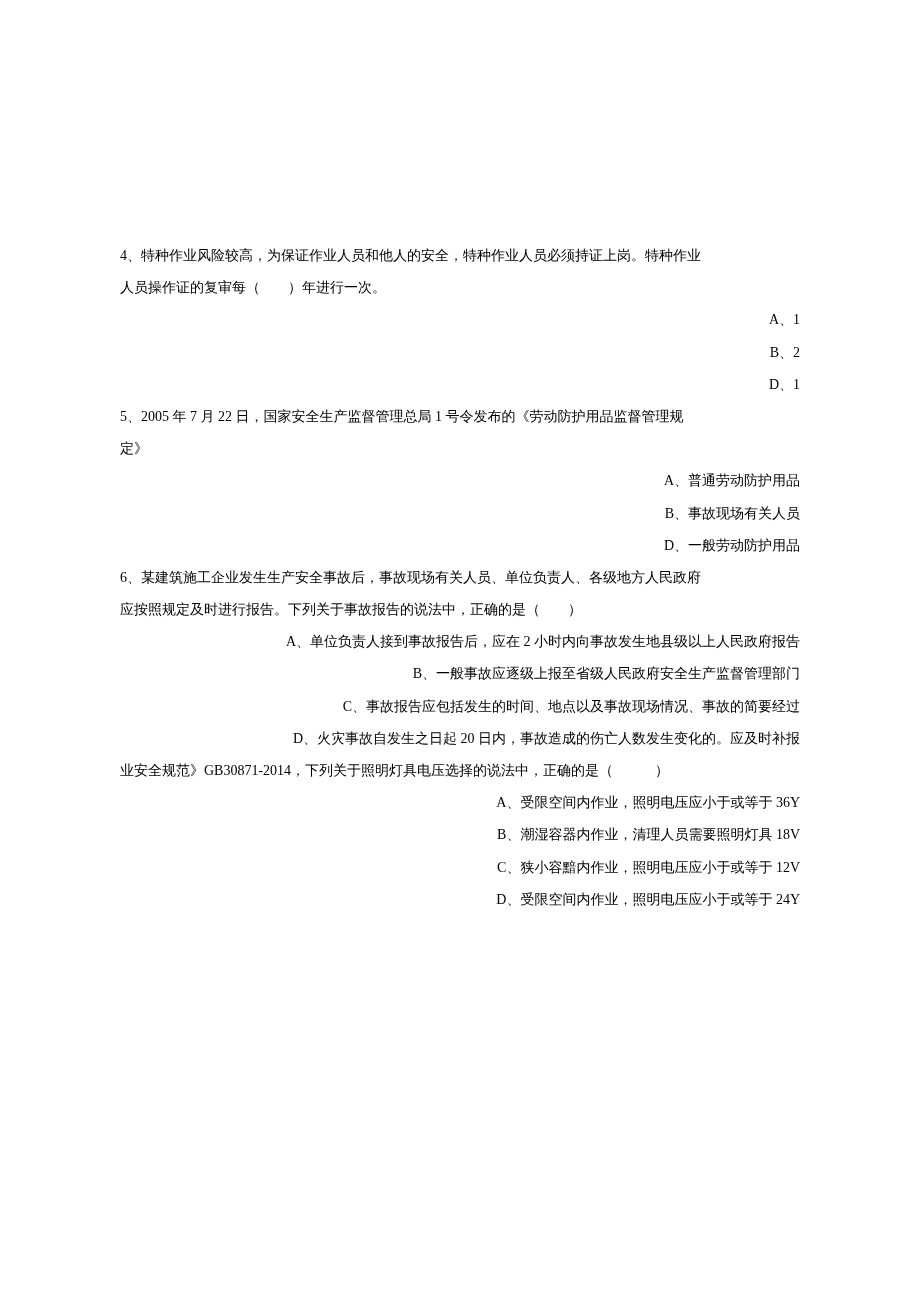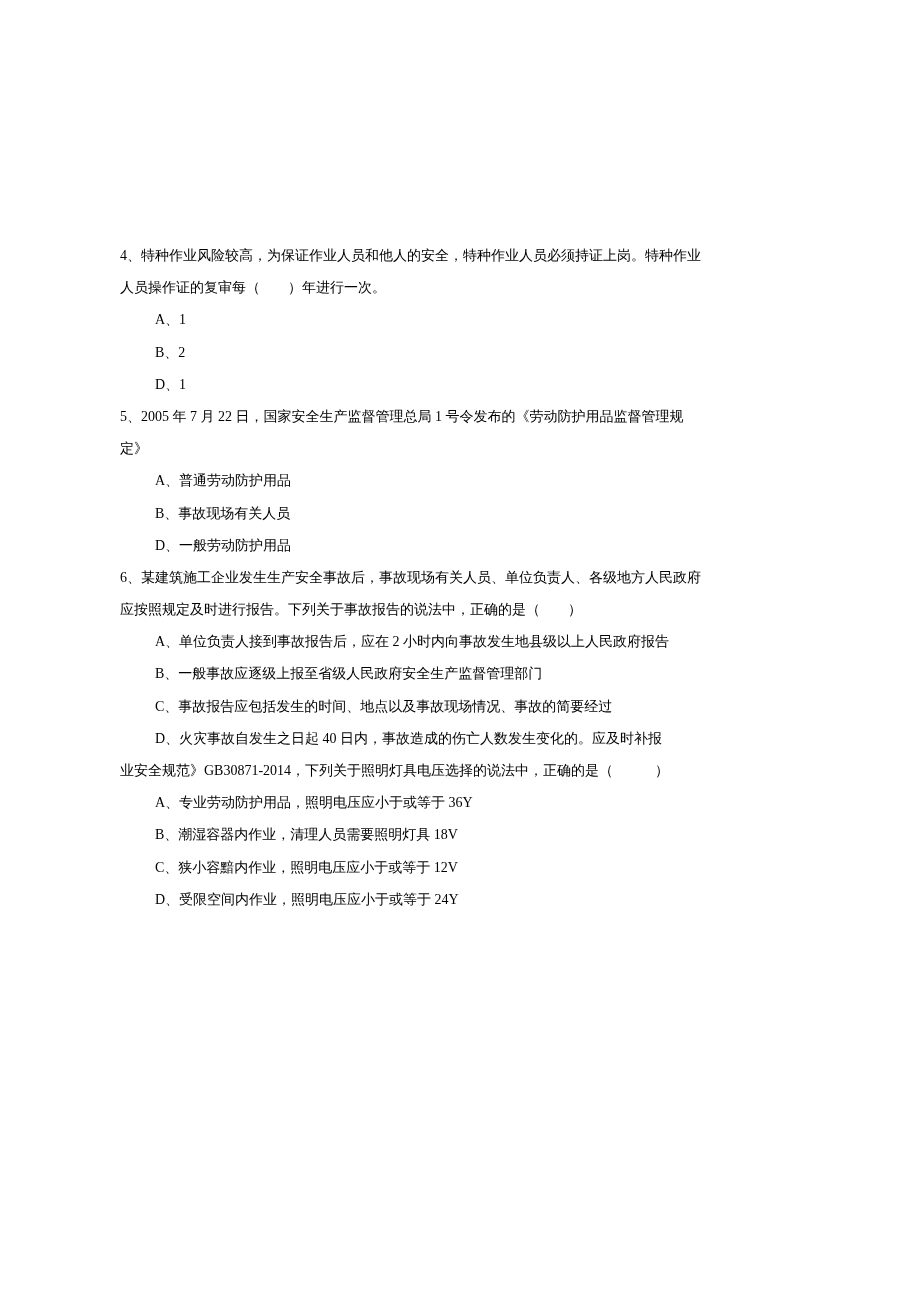--- a/index.html
+++ b/index.html
@@ -15,20 +15,21 @@
     padding: 240px 120px 0 120px;
     font-size: 14px;
     line-height: 2.3;
     color: #000;
   }
   .q-stem {
     text-align: justify;
   }
   .opt {
     padding-left: 2.5em;
+    text-align: right;
   }
 </style>
 </head>
 <body>
 
 <div class="page">
 
   <div>
     <div class="q-stem">4、特种作业风险较高，为保证作业人员和他人的安全，特种作业人员必须持证上岗。特种作业</div>
     <div class="q-stem">人员操作证的复审每（　　）年进行一次。</div>
@@ -44,24 +45,24 @@
     <div class="opt">B、事故现场有关人员</div>
     <div class="opt">D、一般劳动防护用品</div>
   </div>
 
   <div>
     <div class="q-stem">6、某建筑施工企业发生生产安全事故后，事故现场有关人员、单位负责人、各级地方人民政府</div>
     <div class="q-stem">应按照规定及时进行报告。下列关于事故报告的说法中，正确的是（　　）</div>
     <div class="opt">A、单位负责人接到事故报告后，应在 2 小时内向事故发生地县级以上人民政府报告</div>
     <div class="opt">B、一般事故应逐级上报至省级人民政府安全生产监督管理部门</div>
     <div class="opt">C、事故报告应包括发生的时间、地点以及事故现场情况、事故的简要经过</div>
-    <div class="opt">D、火灾事故自发生之日起 40 日内，事故造成的伤亡人数发生变化的。应及时补报</div>
+    <div class="opt">D、火灾事故自发生之日起 20 日内，事故造成的伤亡人数发生变化的。应及时补报</div>
   </div>
 
   <div>
     <div class="q-stem">业安全规范》GB30871-2014，下列关于照明灯具电压选择的说法中，正确的是（　　　）</div>
-    <div class="opt">A、专业劳动防护用品，照明电压应小于或等于 36Y</div>
+    <div class="opt">A、受限空间内作业，照明电压应小于或等于 36Y</div>
     <div class="opt">B、潮湿容器内作业，清理人员需要照明灯具 18V</div>
     <div class="opt">C、狭小容黯内作业，照明电压应小于或等于 12V</div>
     <div class="opt">D、受限空间内作业，照明电压应小于或等于 24Y</div>
   </div>
 
 </div>
 
 </body></html>

